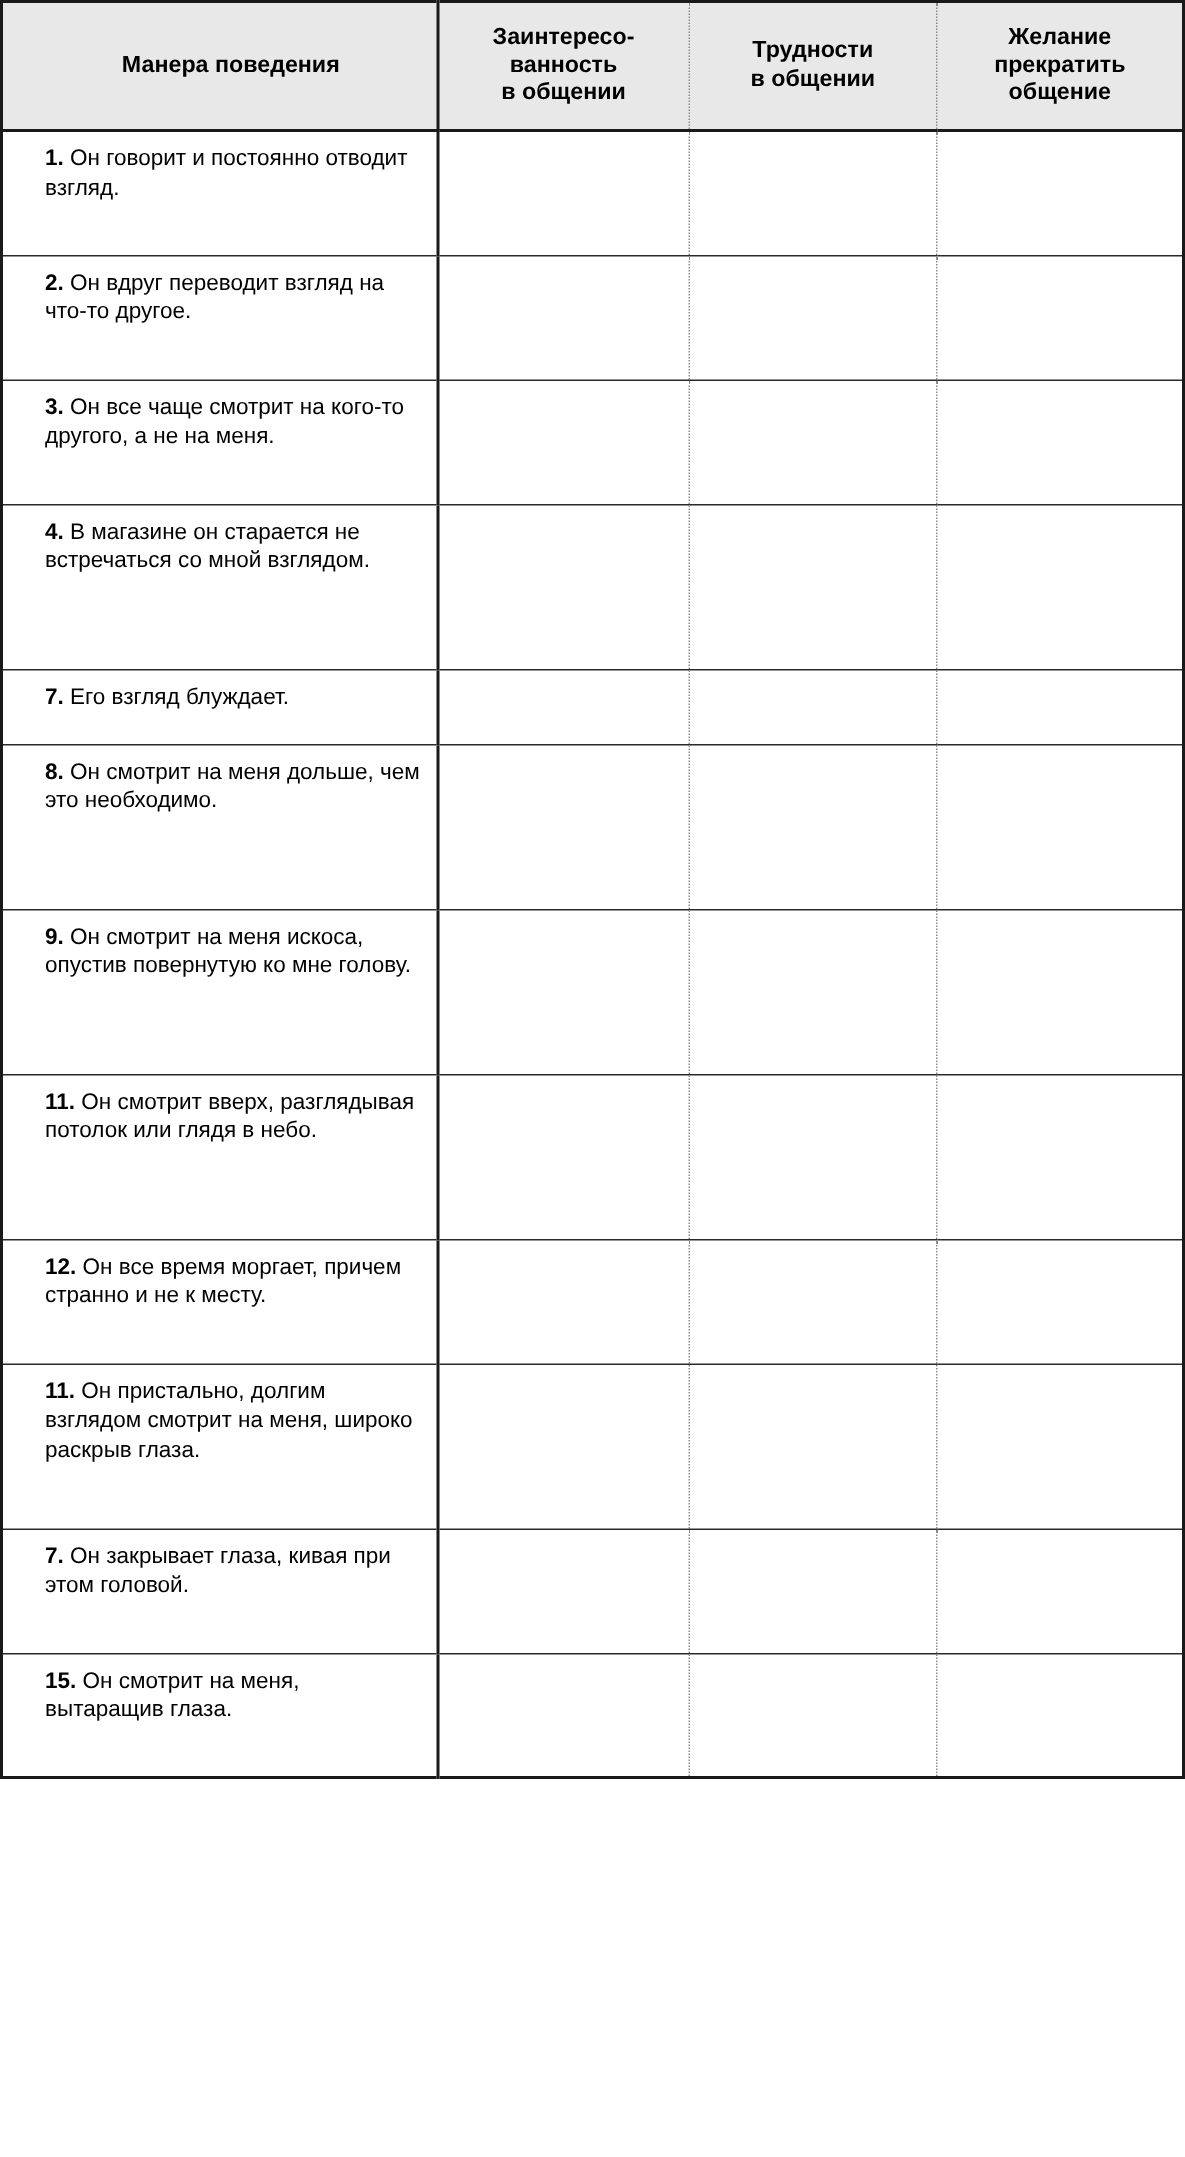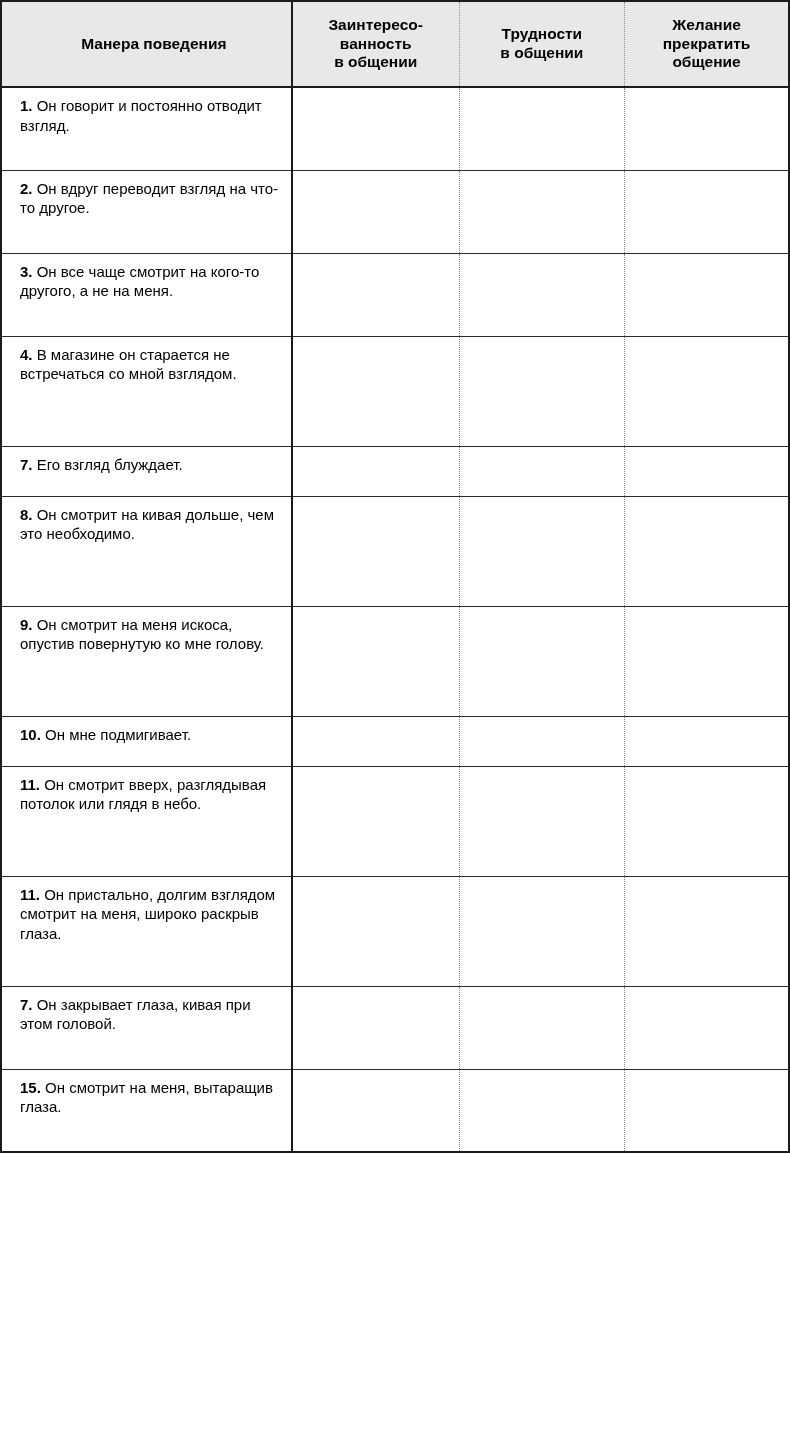--- a/index.html
+++ b/index.html
@@ -47,21 +47,21 @@
   thead th.first {
     border-right: 2px solid #1a1a1a;
     padding-left: 21px;
   }
   thead th:last-child { border-right: none; }
 
   tbody td {
     border-right: 1px dotted #8a8a8a;
     border-bottom: 1px solid #2a2a2a;
     vertical-align: top;
-    padding: 8px 10px 8px 18px;
+    padding: 8px 10px 8px 28px;
     font-size: 15px;
     line-height: 1.3;
     box-sizing: border-box;
   }
   tbody td.item {
     border-right: 2px solid #1a1a1a;
   }
   tbody td:last-child { border-right: none; }
   tbody tr:last-child td { border-bottom: none; }
 
@@ -119,39 +119,39 @@
           <td class="cell-blank"></td>
           <td class="cell-blank"></td>
         </tr>
         <tr style="height: 50px;">
           <td class="item"><span class="num">7.</span> <span class="itemtext">Его взгляд блуждает.</span></td>
           <td class="cell-blank"></td>
           <td class="cell-blank"></td>
           <td class="cell-blank"></td>
         </tr>
         <tr style="height: 110px;">
-          <td class="item"><span class="num">8.</span> <span class="itemtext">Он смотрит на кивая дольше, чем это необходимо.</span></td>
+          <td class="item"><span class="num">8.</span> <span class="itemtext">Он смотрит на меня дольше, чем это необходимо.</span></td>
           <td class="cell-blank"></td>
           <td class="cell-blank"></td>
           <td class="cell-blank"></td>
         </tr>
         <tr style="height: 110px;">
           <td class="item"><span class="num">9.</span> <span class="itemtext">Он смотрит на меня искоса, опустив повернутую ко мне голову.</span></td>
           <td class="cell-blank"></td>
           <td class="cell-blank"></td>
           <td class="cell-blank"></td>
         </tr>
-        <tr style="height: 50px;">
-          <td class="item"><span class="num">10.</span> <span class="itemtext">Он мне подмигивает.</span></td>
+        <tr style="height: 110px;">
+          <td class="item"><span class="num">11.</span> <span class="itemtext">Он смотрит вверх, разглядывая потолок или глядя в небо.</span></td>
           <td class="cell-blank"></td>
           <td class="cell-blank"></td>
           <td class="cell-blank"></td>
         </tr>
-        <tr style="height: 110px;">
-          <td class="item"><span class="num">11.</span> <span class="itemtext">Он смотрит вверх, разглядывая потолок или глядя в небо.</span></td>
+        <tr style="height: 83px;">
+          <td class="item"><span class="num">12.</span> <span class="itemtext">Он все время моргает, причем странно и не к месту.</span></td>
           <td class="cell-blank"></td>
           <td class="cell-blank"></td>
           <td class="cell-blank"></td>
         </tr>
         <tr style="height: 110px;">
           <td class="item"><span class="num">11.</span> <span class="itemtext">Он пристально, долгим взглядом смотрит на меня, широко раскрыв глаза.</span></td>
           <td class="cell-blank"></td>
           <td class="cell-blank"></td>
           <td class="cell-blank"></td>
         </tr>

